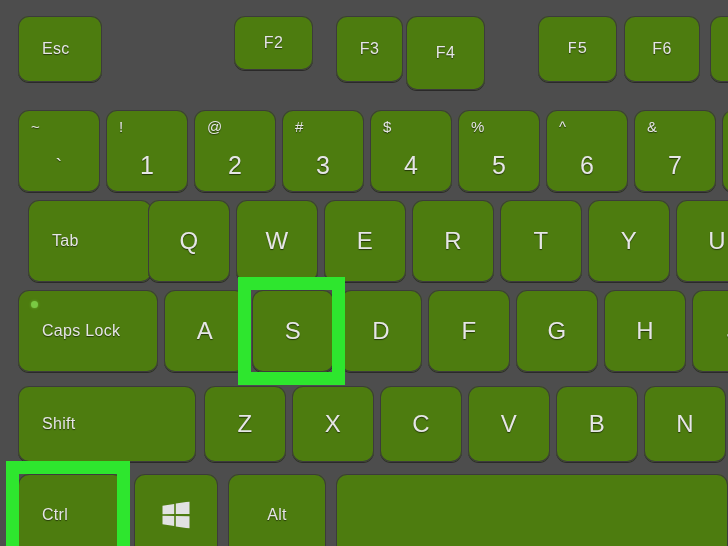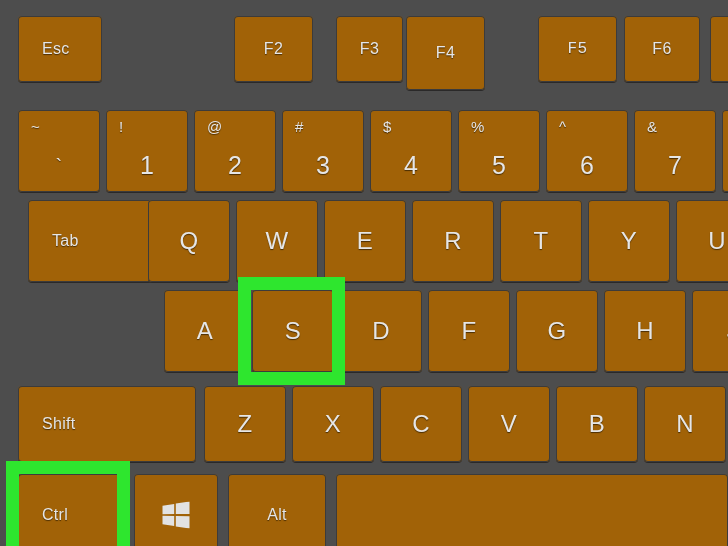--- a/index.html
+++ b/index.html
@@ -12,22 +12,22 @@
     width: 728px;
     height: 546px;
     overflow: hidden;
     background: #4d4d4d;
     font-family: "Liberation Sans", sans-serif;
   }
 
   
   .key {
     position: absolute;
-    background: #a16207;
-    border-radius: 4px;
+    background: #4d7c0f;
+    border-radius: 11px;
     box-shadow: inset 0 0 0 1px #3c3b3b, 0 1px 0 0 #2a2929;
     box-sizing: border-box;
   }
   .key .lbl {
     position: absolute;
     left: 0;
     right: 0;
     top: 50%;
     transform: translateY(-50%);
     text-align: center;
@@ -119,21 +119,21 @@
   }
 </style>
 </head>
 <body>
 
 <div id="keyboard">
 
   <div class="key word lalign" style="left:18px;  top:16px;  width:84px;  height:66px;">
     <span class="lbl">Esc</span>
   </div>
-  <div class="key word" style="left:234px; top:16px; width:79px; height:66px;">
+  <div class="key word" style="left:234px; top:16px; width:79px; height:54px;">
     <span class="lbl">F2</span>
   </div>
   <div class="key word" style="left:320px; top:16px; width:67px; height:66px;margin-left:16px;">
     <span class="lbl">F3</span>
   </div>
   <div class="key word" style="left:406px; top:16px; width:79px; height:74px;">
     <span class="lbl">F4</span>
   </div>
   <div class="key word" style="left:538px; top:16px; width:79px; height:66px;font-family:Liberation Mono, monospace;">
     <span class="lbl">F5</span>
@@ -200,20 +200,24 @@
   <div class="key letter" style="left:500px; top:200px; width:82px; height:82px;">
     <span class="lbl">T</span>
   </div>
   <div class="key letter" style="left:588px; top:200px; width:82px; height:82px;">
     <span class="lbl">Y</span>
   </div>
   <div class="key letter" style="left:676px; top:200px; width:82px; height:82px;">
     <span class="lbl">U</span>
   </div>
 
+  <div class="key word lalign" style="left:18px;  top:290px; width:140px; height:82px;">
+    <span class="led"></span>
+    <span class="lbl">Caps Lock</span>
+  </div>
   <div class="key letter" style="left:164px; top:290px; width:82px; height:82px;">
     <span class="lbl">A</span>
   </div>
   <div class="key letter" style="left:252px; top:290px; width:82px; height:82px;">
     <span class="lbl">S</span>
   </div>
   <div class="key letter" style="left:340px; top:290px; width:82px; height:82px;">
     <span class="lbl">D</span>
   </div>
   <div class="key letter" style="left:428px; top:290px; width:82px; height:82px;">

